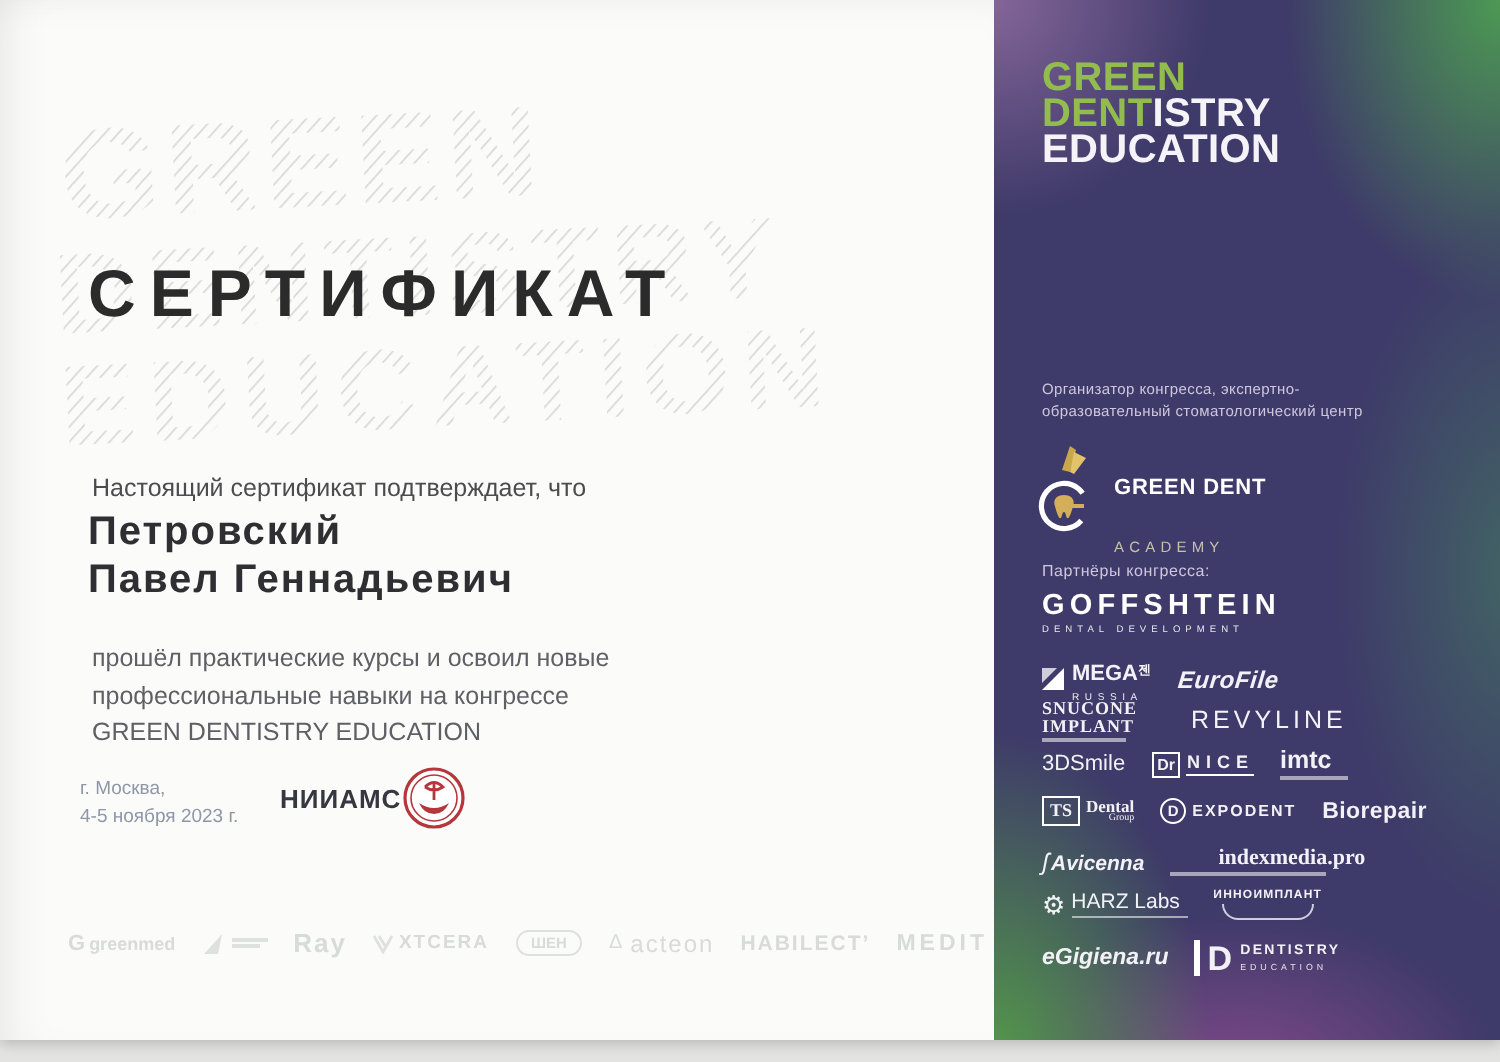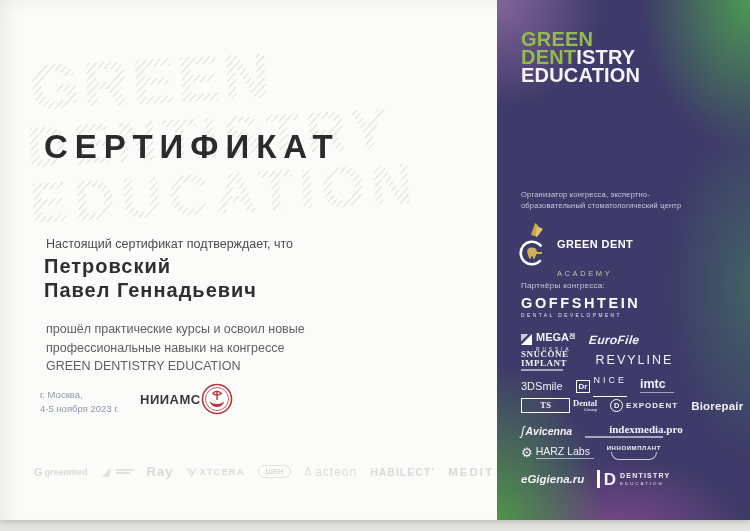--- a/index.html
+++ b/index.html
@@ -72,25 +72,25 @@
   .mega-sub{font-size:5px;letter-spacing:2.8px;margin-top:1px;color:rgba(255,255,255,.9);}
   .eurofile{font-size:12px;font-weight:800;font-style:italic;transform:skewX(-6deg);letter-spacing:.3px;}
   .row-snucone{top:350px;gap:27px;}
   .snucone{font-family:"Liberation Serif",serif;font-weight:700;font-size:9px;line-height:8.5px;letter-spacing:.5px;}
   .sub-bar{height:1.5px;background:rgba(255,255,255,.55);margin-top:2px;}
   .revyline{font-size:12.5px;font-weight:300;letter-spacing:2px;color:#f4f2f6;}
   .row-3d{top:375px;}
   .smile3d{font-size:11px;font-weight:500;}
   .drnice{display:flex;align-items:center;gap:3px;}
   .dr-box{border:1px solid #fff;padding:0 2px;font-size:8px;font-weight:700;line-height:11px;}
-  .nice{font-size:9px;letter-spacing:3px;border-bottom:1px solid #fff;padding-bottom:11px;font-weight:400;}
+  .nice{font-size:9px;letter-spacing:3px;border-bottom:1px solid #fff;padding-bottom:1px;font-weight:700;}
   .imtc-name{font-size:12.5px;font-weight:800;line-height:11px;}
   .row-ts{top:398px;}
   .tsdental{display:flex;align-items:center;gap:3px;}
-  .ts-box{border:1px solid #fff;font-family:"Liberation Serif",serif;font-size:9px;font-weight:700;padding:1px 18px;line-height:11px;}
+  .ts-box{border:1px solid #fff;font-family:"Liberation Serif",serif;font-size:9px;font-weight:700;padding:1px 3px;line-height:11px;}
   .ts-l1{font-family:"Liberation Serif",serif;font-size:8.5px;font-weight:700;line-height:8px;}
   .ts-l2{font-family:"Liberation Serif",serif;font-size:5px;text-align:right;line-height:6px;}
   .expodent{display:flex;align-items:center;gap:3px;}
   .exp-icon{width:11px;height:11px;border:1.3px solid #fff;border-radius:50%;font-size:7.5px;font-weight:800;display:flex;align-items:center;justify-content:center;}
   .exp-name{font-size:8px;font-weight:700;letter-spacing:1px;}
   .biorepair{font-size:11.5px;font-weight:800;letter-spacing:.2px;}
   .row-avicenna{top:424px;}
   .avicenna{display:flex;align-items:baseline;gap:1px;font-style:italic;}
   .av-icon{font-size:12px;}
   .av-name{font-size:10.5px;font-weight:700;}

